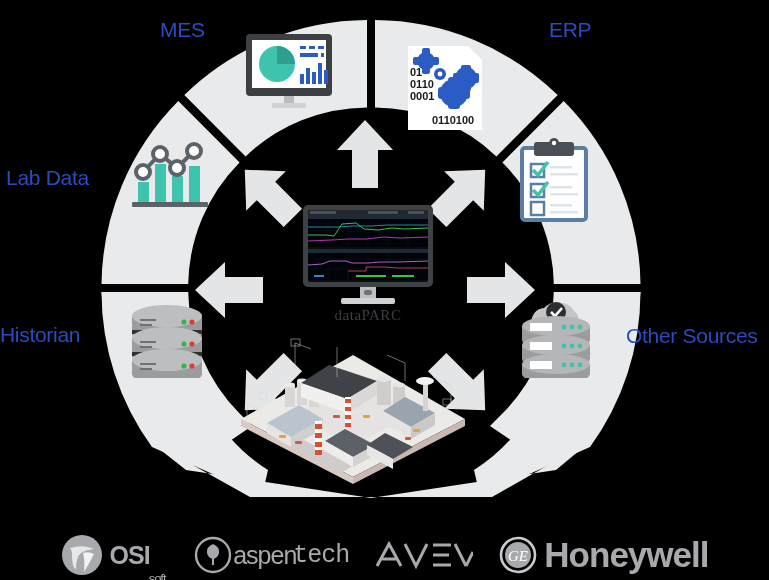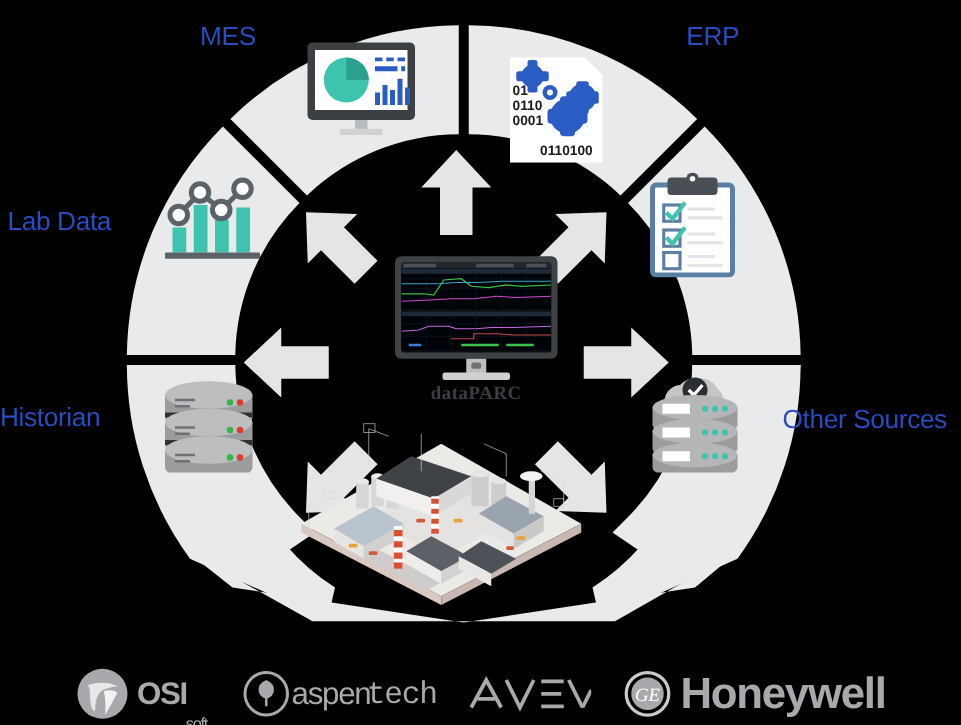--- a/index.html
+++ b/index.html
@@ -8,21 +8,21 @@
   #stage{position:relative;width:769px;height:580px;background:#000;}
 
   .lbl{position:absolute;color:#2a4cbf;font-weight:normal;font-size:21px;
        letter-spacing:-0.3px;white-space:nowrap;}
 
   #ring-svg{position:absolute;left:0;top:0;width:769px;height:580px;}
 
   .iconbox{position:absolute;}
 
   
-  #center-monitor{position:absolute;left:316px;top:205px;width:109px;height:105px;font-weight:bold;}
+  #center-monitor{position:absolute;left:303px;top:205px;width:109px;height:105px;}
   #mon-bezel{position:absolute;left:0;top:0;width:130px;height:82px;
       background:#3e4245;border-radius:5px;padding:5px;box-sizing:border-box;}
   #mon-screen{width:100%;height:100%;background:#0a0c10;border-radius:2px;
       overflow:hidden;position:relative;}
   #mon-neck{position:absolute;left:57px;top:82px;width:16px;height:13px;background:#bdbfc1;}
   #mon-neck:after{content:"";position:absolute;left:4px;top:3px;width:8px;height:5px;
       background:#6f7376;border-radius:2px;}
   #mon-base{position:absolute;left:38px;top:93px;width:54px;height:6px;
       background:#cfd1d3;border-radius:2px;}
   #dataparc-label{position:absolute;left:0;top:102px;width:130px;text-align:center;

